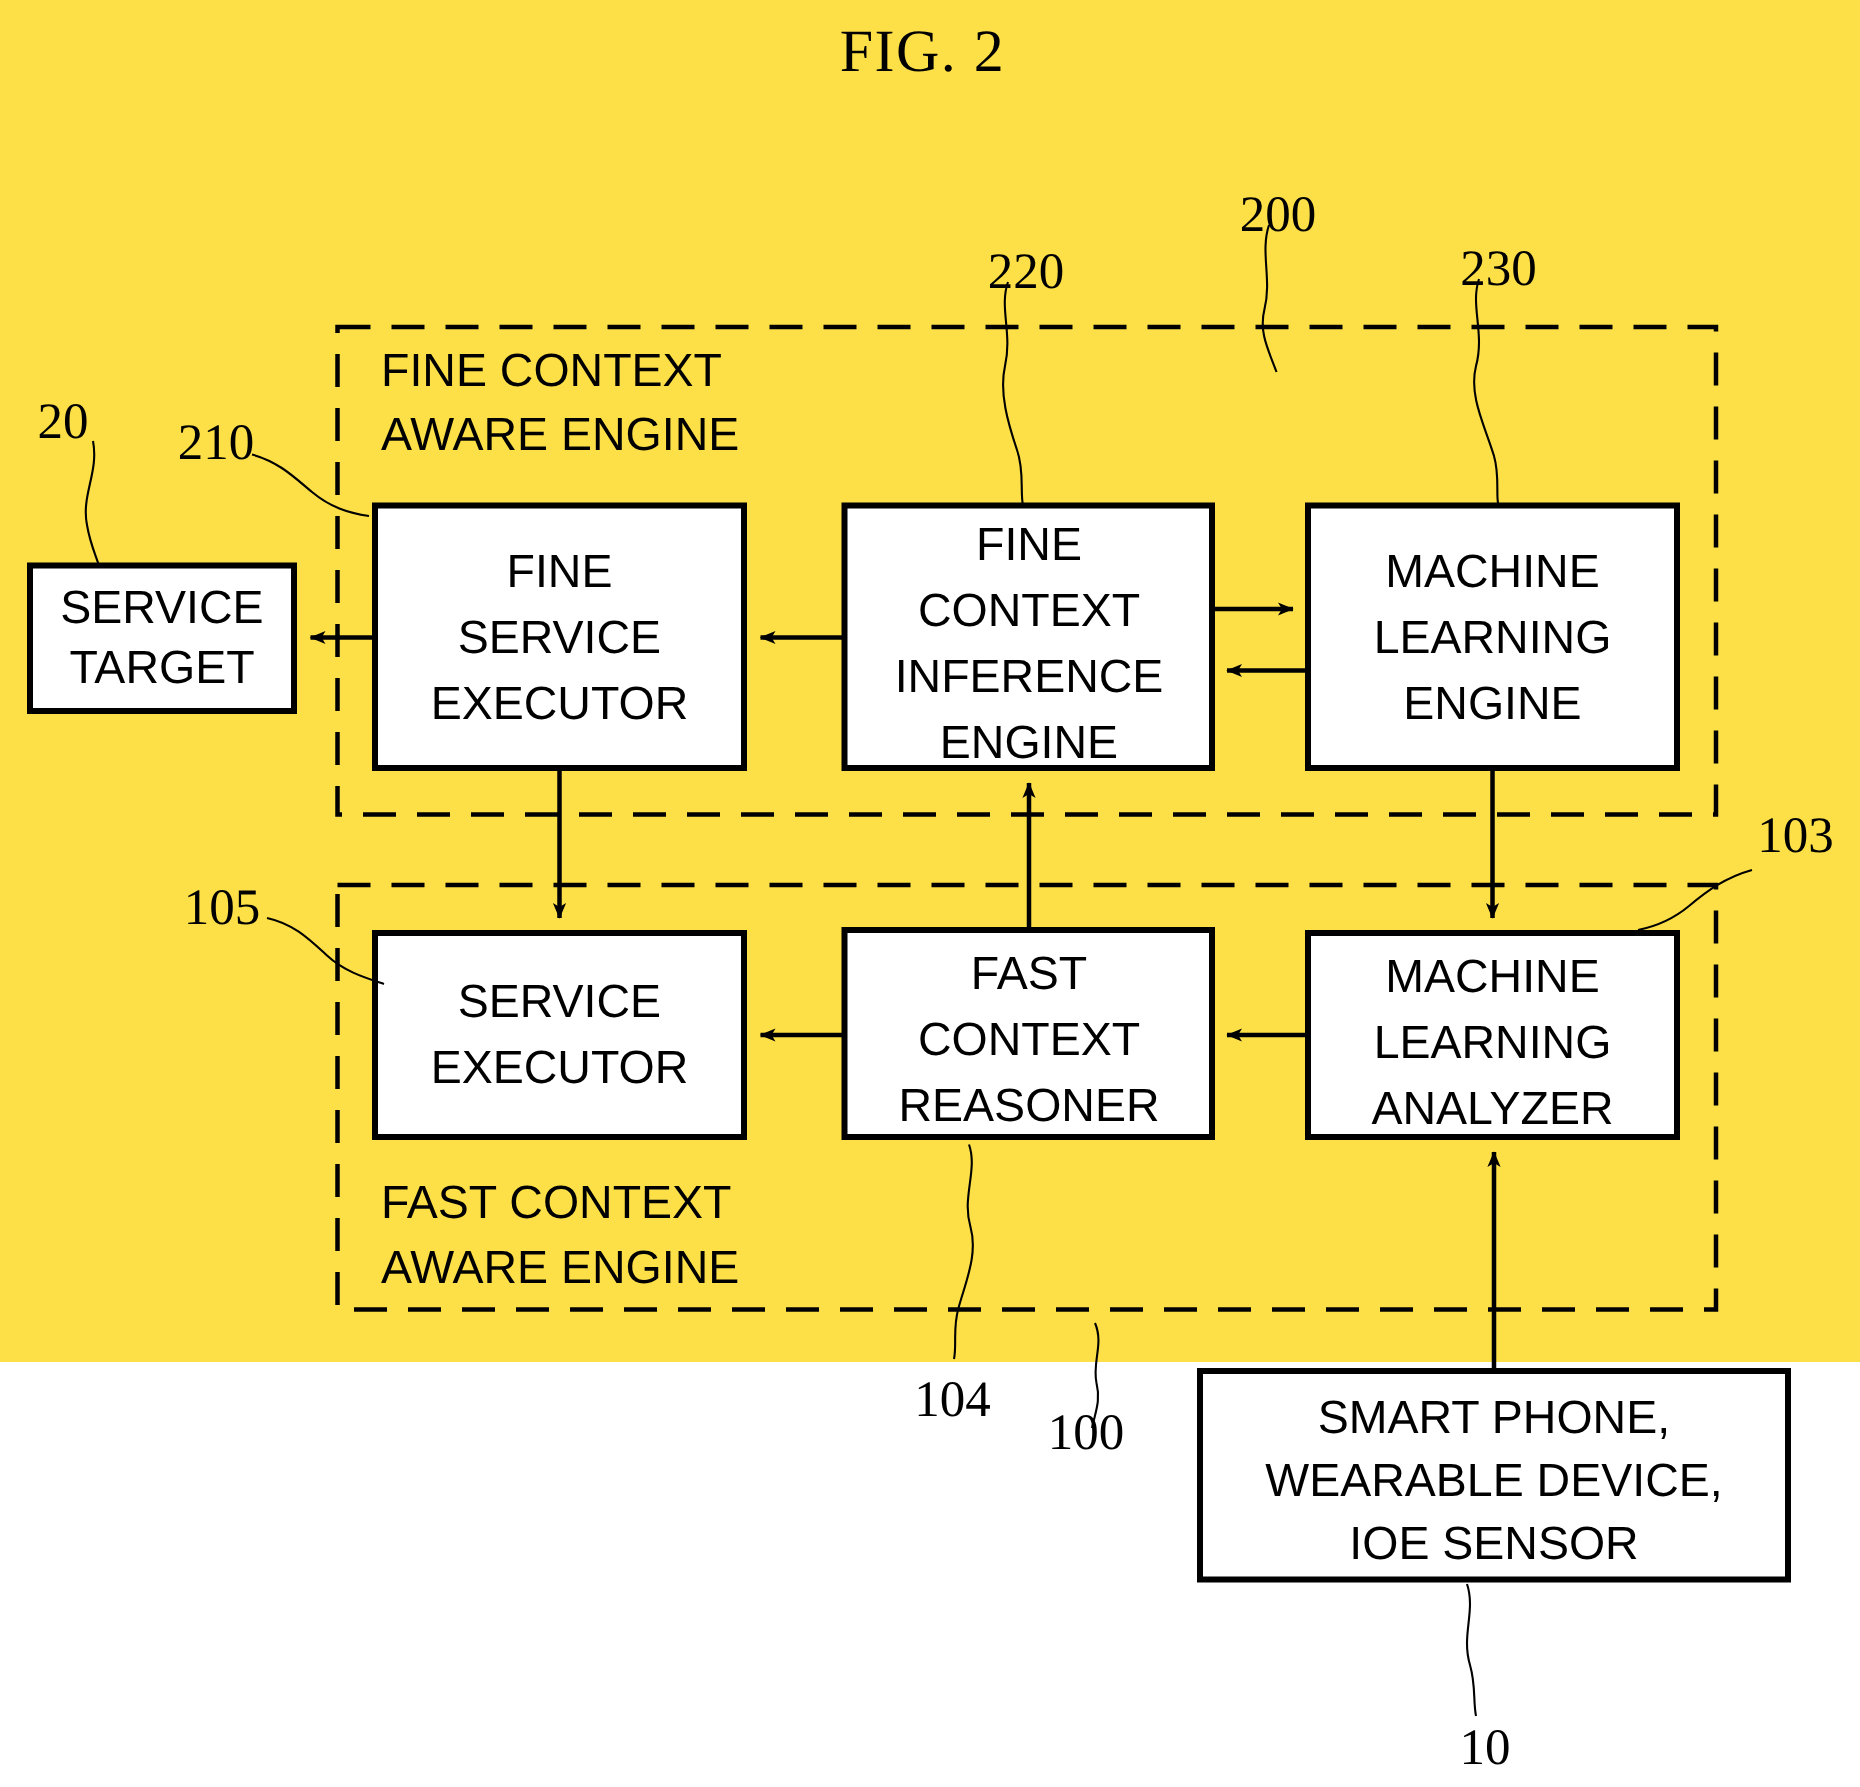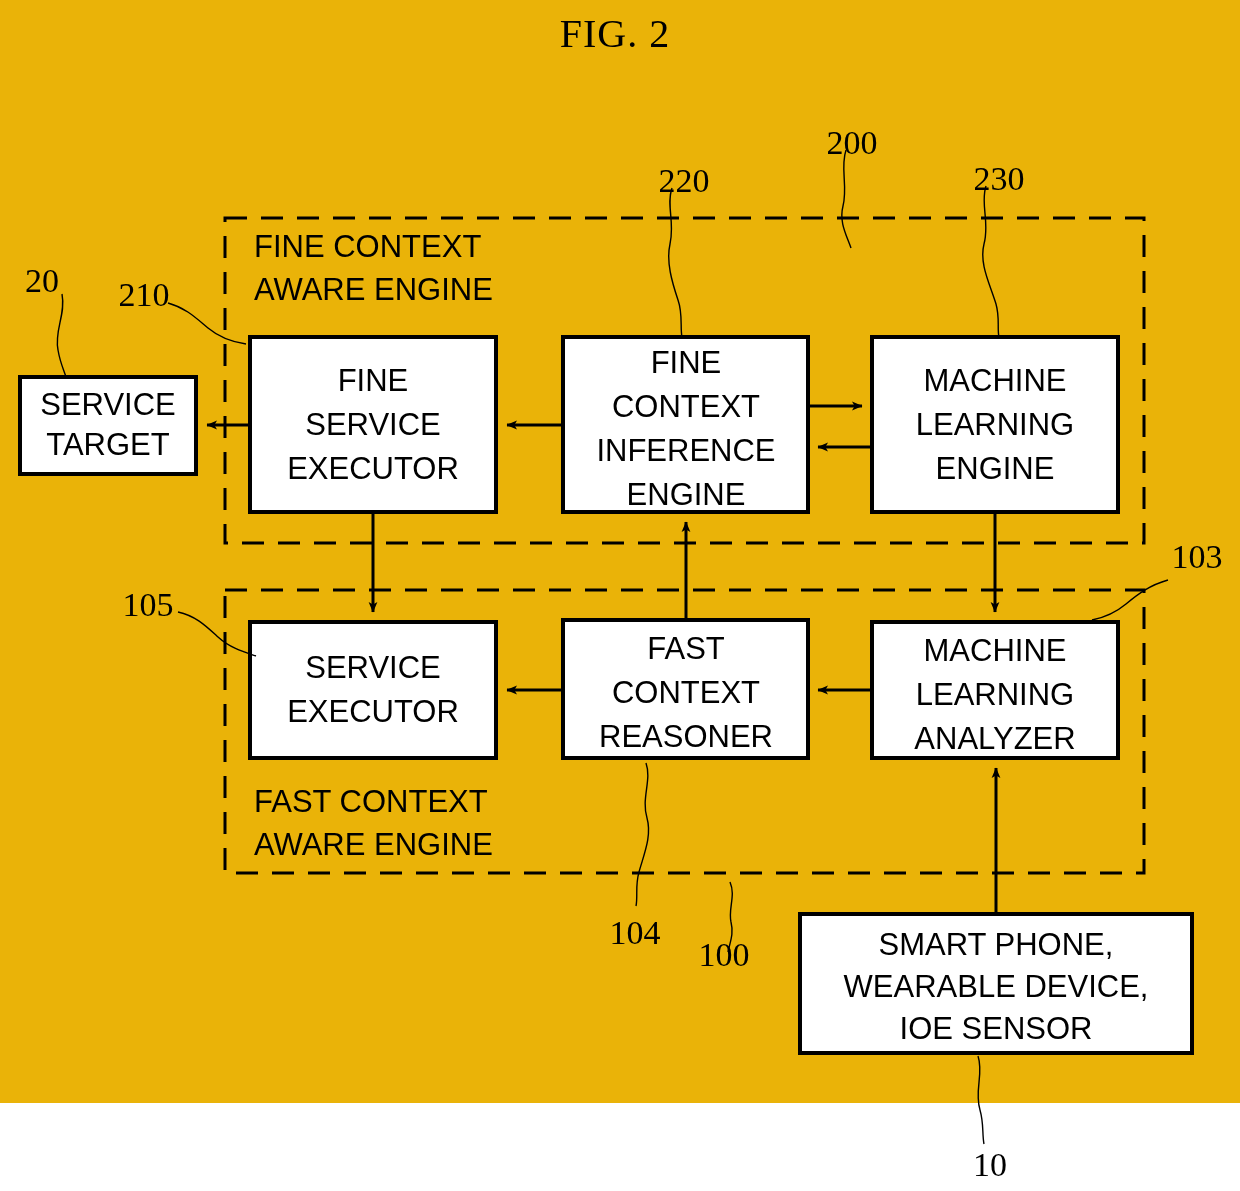--- a/index.html
+++ b/index.html
@@ -10,22 +10,22 @@
   body {
     width: 1240px;
     height: 1191px;
     font-family: "Liberation Sans", sans-serif;
     color: #000000;
     overflow: hidden;
   }
   #figure-root {
     position: relative;
     width: 1240px;
-    height: 1103px;
-    background: #eab308;
+    height: 908px;
+    background: #fde047;
   }
   svg#figure-canvas {
     position: absolute;
     top: 0;
     left: 0;
     width: 1240px;
     height: 1191px;
     display: block;
   }
   .fig-title {

